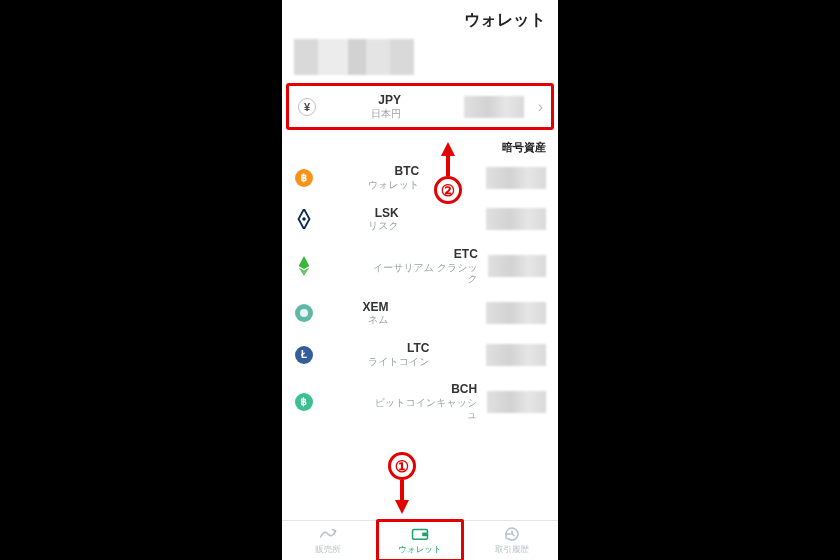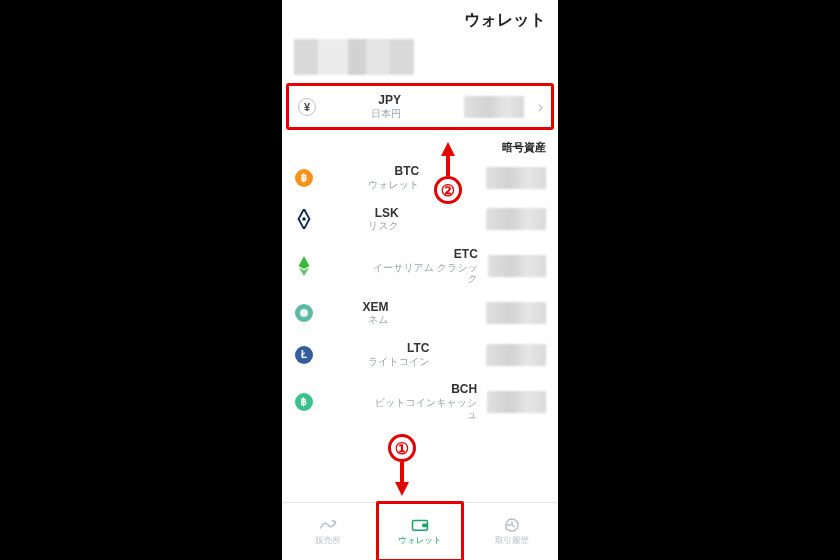--- a/index.html
+++ b/index.html
@@ -84,21 +84,21 @@
   }
   .jpy-row {
     border: 3px solid #e40000;
     border-radius: 3px;
     margin: 2px 4px 4px 4px;
     padding: 8px 8px;
   }
   .bottom-nav {
     display: flex;
     border-top: 1px solid #e3e6e8;
-    height: 58px;
+    height: 40px;
   }
   .nav-item {
     flex: 1;
     display: flex;
     flex-direction: column;
     align-items: center;
     justify-content: center;
     gap: 1px;
     color: #b7bfc5;
     font-size: 8.5px;

